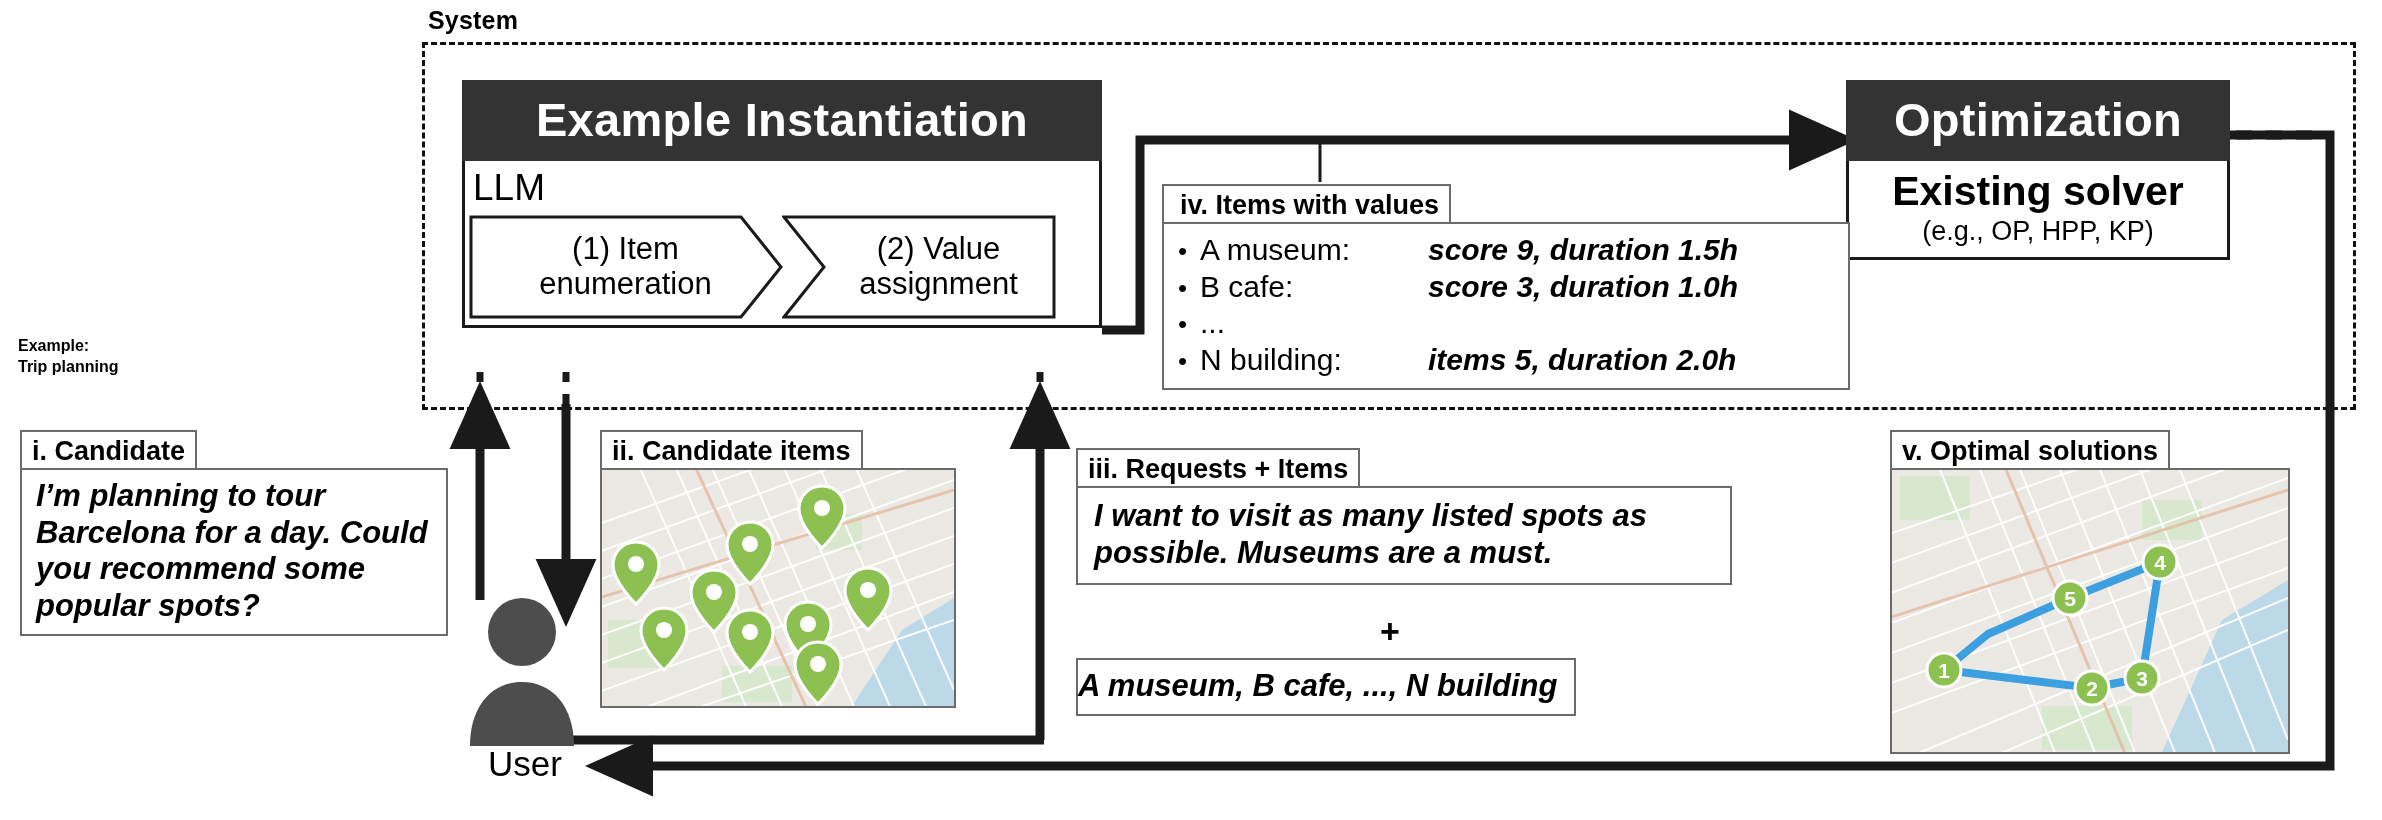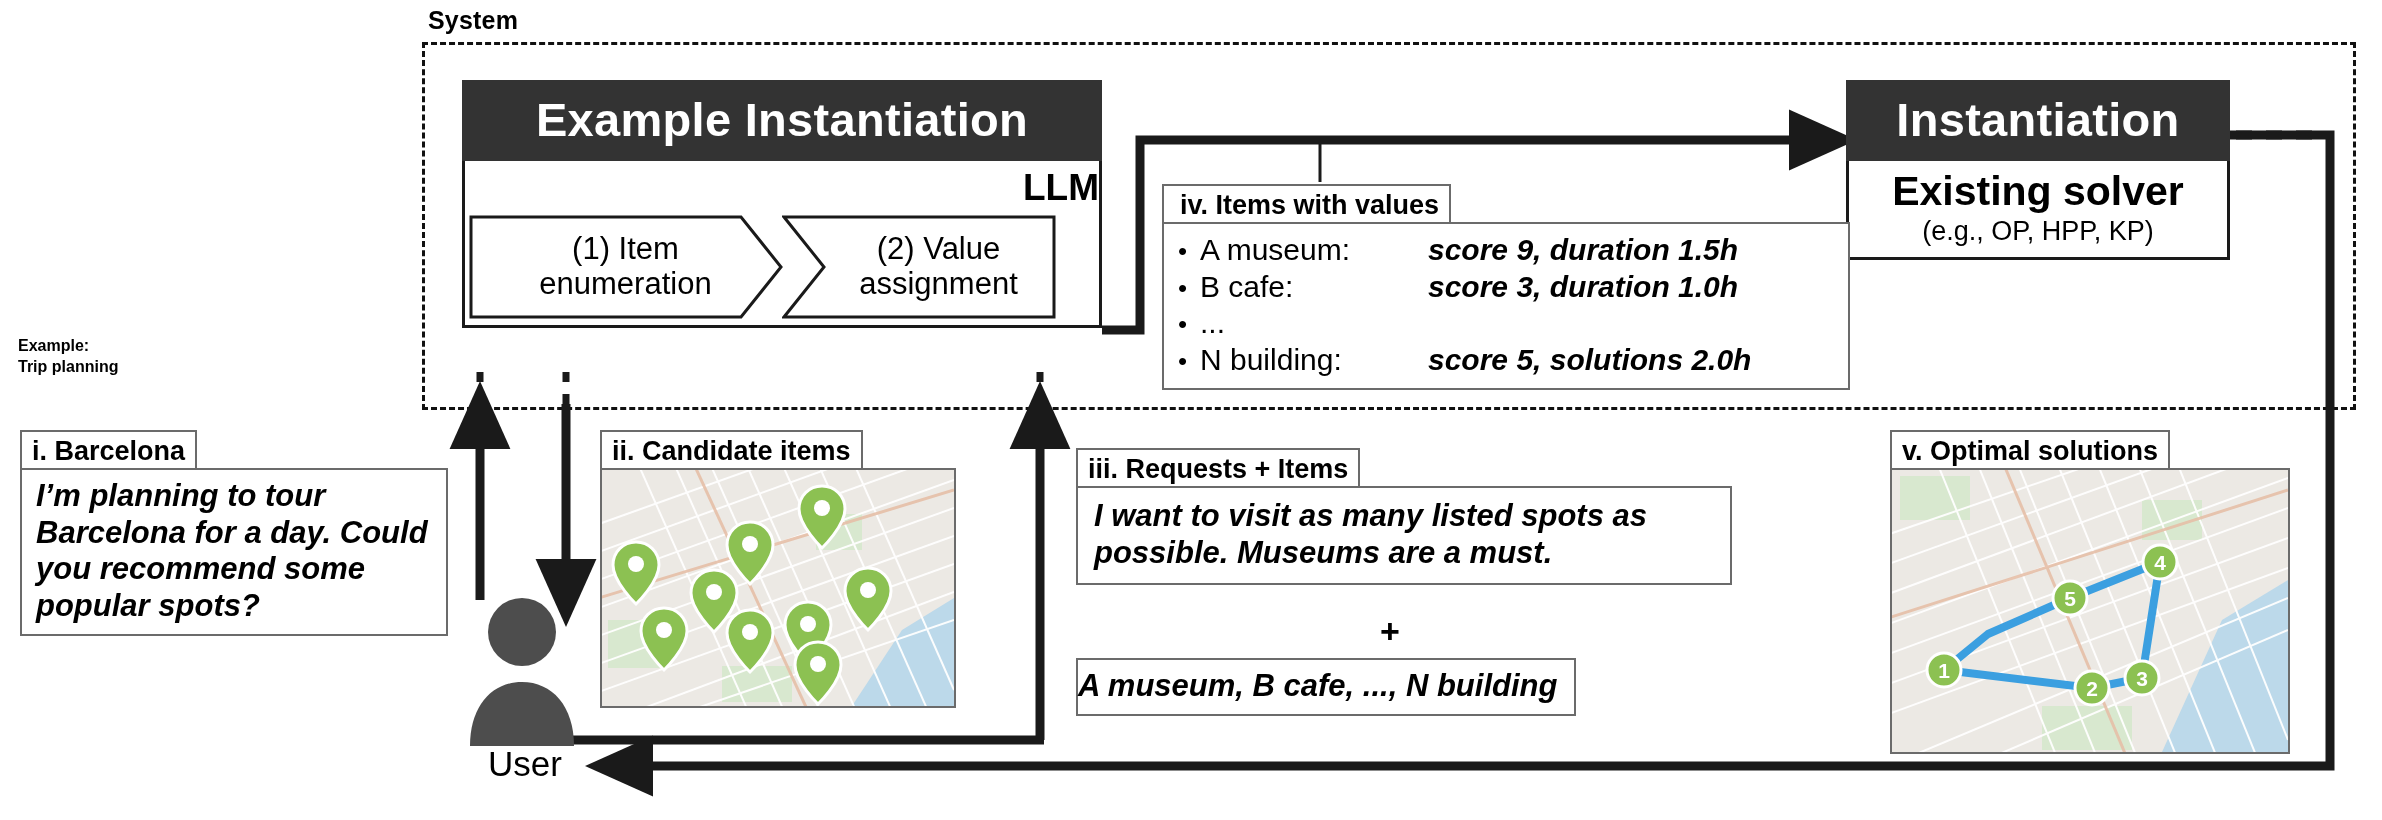--- a/index.html
+++ b/index.html
@@ -53,24 +53,24 @@
     letter-spacing: .3px;
   }
   .blk-body {
     background: #fff;
     border: 3px solid #1a1a1a;
     border-top: none;
     box-sizing: border-box;
   }
   #pi-body { padding: 4px 0 0 0; }
   #pi-llm {
-    text-align: right;
+    text-align: left;
     font-size: 37px;
-    font-weight: bold;
-    padding: 2px 0 6px 16px;
+    font-weight: normal;
+    padding: 2px 0 6px 8px;
   }
   .chev-row {
     display: flex;
     height: 104px;
     margin: 0 4px 6px 4px;
   }
   .chev {
     position: relative;
     flex: 1 1 0;
     display: flex;
@@ -288,21 +288,21 @@
           <svg class="chev-svg" width="316" height="104" viewBox="0 0 316 104">
             <path d="M2,2 L272,2 L272,102 L2,102 L42,52 Z" fill="#ffffff" stroke="#1a1a1a" stroke-width="3"></path>
           </svg>
           <div class="chev-text">(2) Value<br>assignment</div>
         </div>
       </div>
     </div>
   </div>
 
   <div class="abs" id="opt-block">
-    <div class="blk-header" id="opt-header">Instantiation</div>
+    <div class="blk-header" id="opt-header">Optimization</div>
     <div class="blk-body" id="opt-body">
       <div id="opt-solver">Existing solver</div>
       <div id="opt-eg">(e.g., OP, HPP, KP)</div>
     </div>
   </div>
 
   <div class="cap abs" id="iv-cap">iv. Items with values</div>
   <div class="panel abs" id="iv-panel">
     <div class="item-row">
       <span class="bullet">•</span>
@@ -315,28 +315,28 @@
       <span class="item-val">score 3, duration 1.0h</span>
     </div>
     <div class="item-row">
       <span class="bullet">•</span>
       <span class="item-name">...</span>
       <span class="item-val"></span>
     </div>
     <div class="item-row">
       <span class="bullet">•</span>
       <span class="item-name">N building:</span>
-      <span class="item-val">score 5, solutions 2.0h</span>
+      <span class="item-val">items 5, duration 2.0h</span>
     </div>
   </div>
 
   <div class="abs" id="example-label" style="white-space: pre-line;">Example:
 Trip planning</div>
 
-  <div class="cap abs" id="i-cap">i. Barcelona</div>
+  <div class="cap abs" id="i-cap">i. Candidate</div>
   <div class="panel abs" id="i-panel">
     <div id="i-text">I’m planning to tour Barcelona for a day. Could you recommend some popular spots?</div>
   </div>
 
   <div class="cap abs" id="ii-cap">ii. Candidate items</div>
   <div class="abs" id="ii-map">
     <svg width="352" height="236" viewBox="0 0 352 236">
       <rect x="0" y="0" width="352" height="236" fill="#ece9e4"></rect>
 
       <rect x="6" y="150" width="52" height="48" fill="#d8e8cf"></rect>

